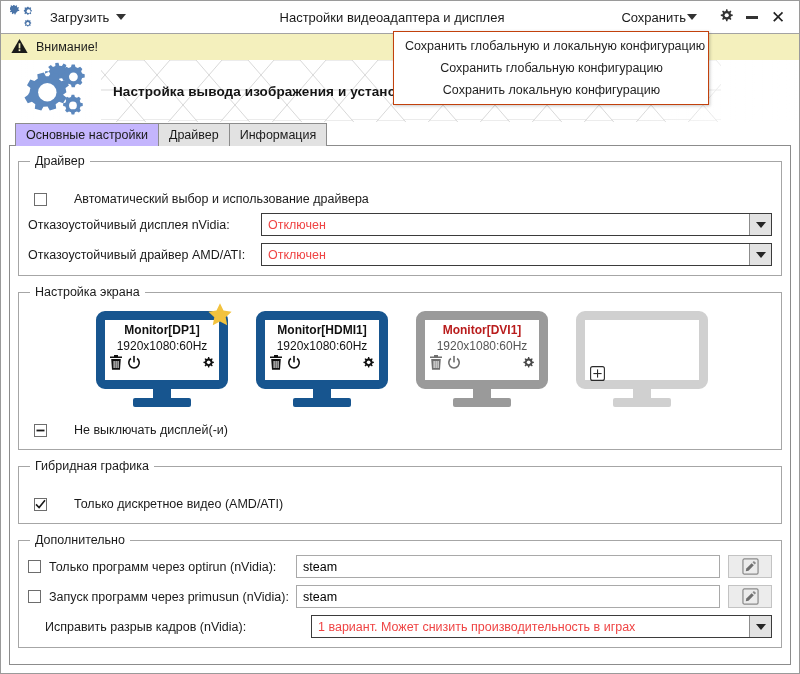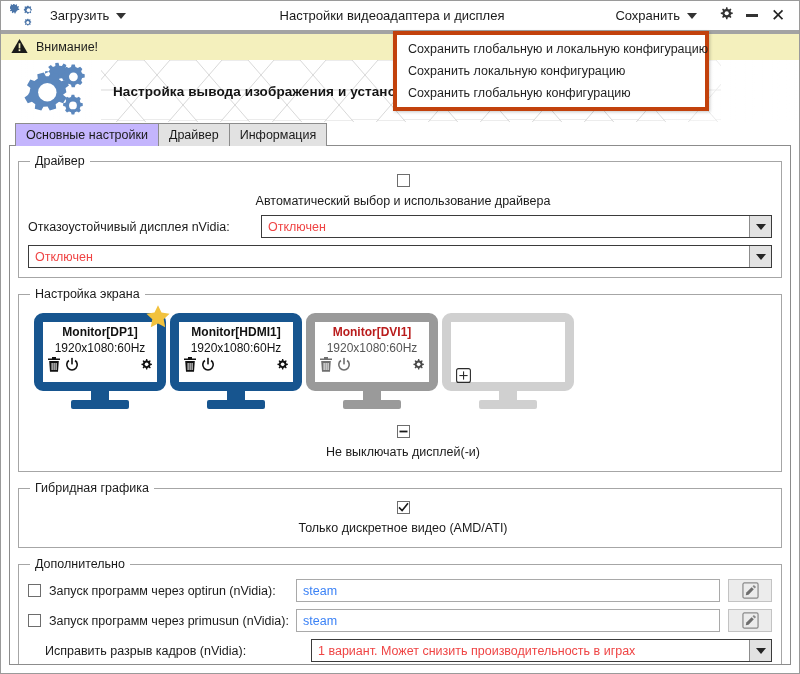--- a/index.html
+++ b/index.html
@@ -22,21 +22,21 @@
     position: relative;
     display: flex;
     flex-direction: column;
   }
 
   
   .titlebar {
     height: 33px;
     flex: 0 0 33px;
     background: #ffffff;
-    border-bottom: 4px solid #a3a3a3;
+    border-bottom: 1px solid #a3a3a3;
     display: flex;
     align-items: center;
     position: relative;
     z-index: 40;
   }
   .tb-logo { margin-left: 9px; width: 26px; height: 24px; display:block; }
   .tb-menu {
     margin-left: 14px;
     font-size: 13px;
     color: #1a1a1a;
@@ -59,44 +59,45 @@
   }
   .tb-right {
     margin-left: auto;
     display: flex; align-items: center;
     gap: 0px;
     padding-right: 8px;
     position: relative; z-index: 5;
   }
   .tb-save {
     font-size: 13px;
-    display: flex; align-items: center; gap: 7px;
+    display: flex; align-items: center; gap: 1px;
     margin-right: 16px;
     cursor: default;
   }
   .tb-icon-btn {
     width: 26px; height: 26px;
     display: flex; align-items: center; justify-content: center;
     cursor: default;
   }
   .min-glyph {
     width: 12px; height: 3px; background: #333; display:block;
   }
   .close-glyph { font-size: 17px; color: #222; line-height: 1; font-family: "Liberation Sans", sans-serif; }
 
   
   .save-menu {
     position: absolute;
     top: 30px; left: 392px;
     width: 316px;
     background: #ffffff;
-    border: 4px solid #c2410c;
+    border: 1px solid #c2410c;
     box-shadow: 1px 1px 3px rgba(0,0,0,.22);
     z-index: 60;
     padding: 3px 0;
+    text-align: center;
   }
   .save-menu-item {
     padding: 4px 10px 4px 11px;
     font-size: 12.5px;
     color: #1f1f1f;
     white-space: nowrap;
     cursor: default;
   }
 
   
@@ -196,21 +197,21 @@
   
   .cbx {
     width: 13px; height: 13px;
     border: 1px solid #6d6d6d;
     background: #fff;
     display: inline-flex; align-items: center; justify-content: center;
     flex: 0 0 13px;
     cursor: default;
   }
   .cbx svg { display:block; }
-  .cbx-lbl-row { display:flex; align-items:center; gap: 7px; margin: 2px 0 3px 6px; flex-direction: column; }
+  .cbx-lbl-row { display:flex; align-items:center; gap: 27px; margin: 20px 0 3px 6px; }
 
   
   .combo {
     flex: 1 1 auto;
     height: 23px;
     border: 1px solid #3b3b3b;
     background: #fff;
     display: flex; align-items: center;
     min-width: 0;
     cursor: default;
@@ -238,40 +239,41 @@
 
   
   .tinput {
     flex: 1 1 auto;
     height: 23px;
     border: 1px solid #a9a9a9;
     background: #fff;
     display: flex; align-items: center;
     padding-left: 6px;
     font-size: 12.5px;
-    color: #3b82f6;
+    color: #000000;
     min-width: 0;
     overflow: hidden; white-space: nowrap;
     cursor: text;
   }
   .edit-btn {
     width: 44px; height: 23px;
     border: 1px solid #c3c3c3;
     background: #ececec;
     display: flex; align-items: center; justify-content: center;
     flex: 0 0 44px;
     cursor: default;
   }
 
   
   .monitors {
     display: flex;
-    gap: 4px;
+    gap: 28px;
     padding: 8px 2px 2px 6px;
     align-items: flex-start;
+    justify-content: center;
   }
   .mon {
     position: relative;
     width: 132px;
   }
   .mon-screen {
     height: 78px;
     border: 9px solid #17558f;
     border-radius: 9px;
     background: #ffffff;
@@ -373,22 +375,22 @@
         <span class="min-glyph"></span>
       </div>
       <div class="tb-icon-btn">
         <span class="close-glyph">✕</span>
       </div>
     </div>
   </div>
 
   <div class="save-menu">
     <div class="save-menu-item">Сохранить глобальную и локальную конфигурацию</div>
+    <div class="save-menu-item">Сохранить глобальную конфигурацию</div>
     <div class="save-menu-item">Сохранить локальную конфигурацию</div>
-    <div class="save-menu-item">Сохранить глобальную конфигурацию</div>
   </div>
 
   <div class="warnbar">
     <span>
       <svg width="17" height="16" viewBox="0 0 18 16">
         <path fill="#1a1a1a" d="M9 0.6 17.6 15.4 0.4 15.4z"></path>
         <rect x="8.1" y="5.1" width="1.8" height="5.4" fill="#f4f0bd"></rect>
         <rect x="8.1" y="11.5" width="1.8" height="1.9" fill="#f4f0bd"></rect>
       </svg>
     </span>
@@ -462,20 +464,21 @@
         <span class="lbl" style="width:225px">Отказоустойчивый дисплея nVidia:</span>
         <div class="combo">
           <span class="combo-val">Отключен</span>
           <span class="combo-btn">
               <span class="cb-arrow"></span>
             </span>
         </div>
       </div>
 
       <div class="row">
+        <span class="lbl" style="width:225px">Отказоустойчивый драйвер AMD/ATI:</span>
         <div class="combo">
           <span class="combo-val">Отключен</span>
           <span class="combo-btn">
               <span class="cb-arrow"></span>
             </span>
         </div>
       </div>
     </fieldset>
 
     <fieldset class="grp">
@@ -618,21 +621,21 @@
         </span>
         <span class="lbl">Только дискретное видео (AMD/ATI)</span>
       </div>
     </fieldset>
 
     <fieldset class="grp">
       <legend>Дополнительно</legend>
 
       <div class="row">
         <span class="cbx"></span>
-        <span class="lbl" style="width:239px">Запуск программ через optirun (nVidia):</span>
+        <span class="lbl" style="width:239px">Только программ через optirun (nVidia):</span>
         <span class="tinput" title="steam">steam</span>
         <span class="edit-btn">
           <svg width="17" height="17" viewBox="0 0 18 18">
             <rect x="1" y="1" width="16" height="16" rx="1.5" fill="none" stroke="#8a8a8a" stroke-width="1.3"></rect>
             <path fill="#6e6e6e" d="M4.6 11.1l5.6-5.6 2.3 2.3-5.6 5.6-2.9.6z"></path>
             <path fill="#8a8a8a" d="M11.1 4.6l1.5-1.5 2.3 2.3-1.5 1.5z"></path>
           </svg>
         </span>
       </div>
 

